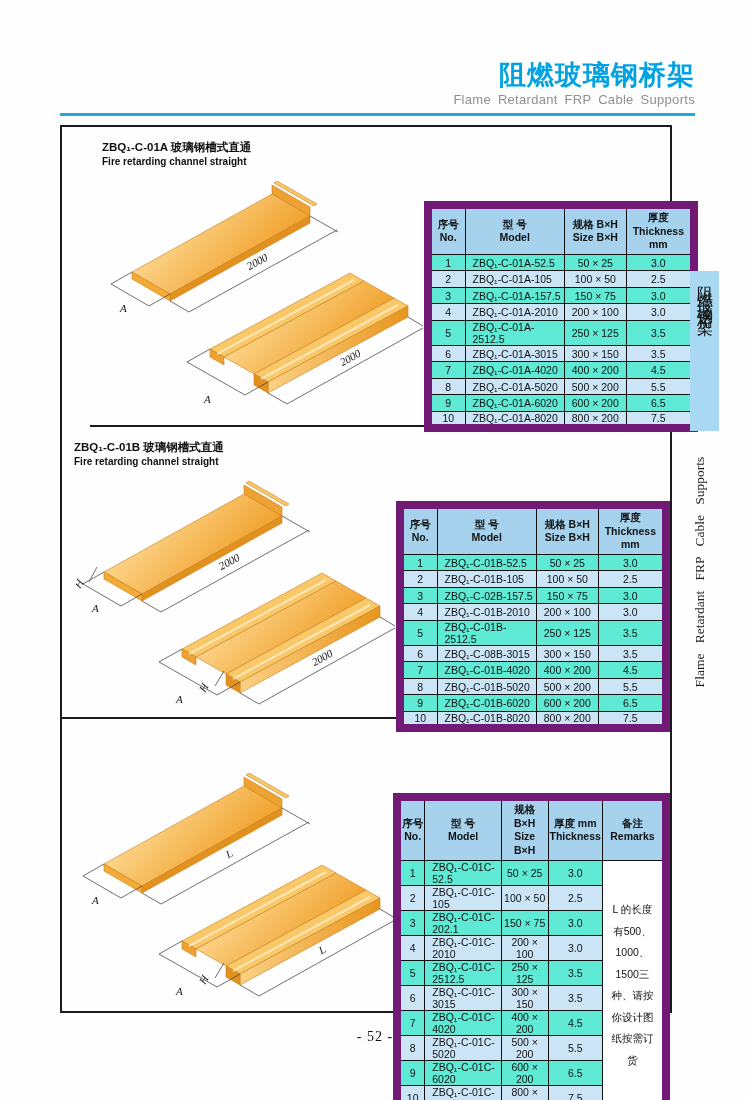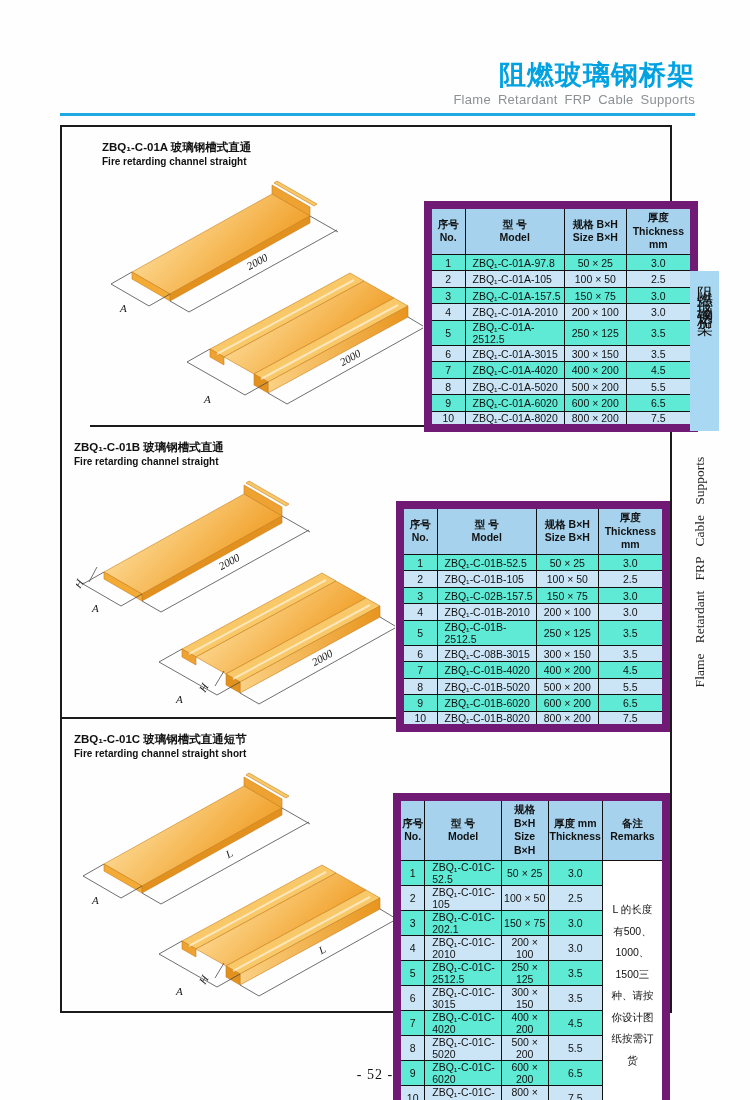--- a/index.html
+++ b/index.html
@@ -35,21 +35,21 @@
   .spec td.remarks { background:#fff; text-align:center; line-height:2.05; padding:2px 5px; vertical-align:middle; }
   
   .side-tab { position:absolute; left:690px; top:271px; width:29px; height:160px; background:#a9d9f2;
               display:flex; justify-content:center; }
   .tab-cn { writing-mode:vertical-rl; text-orientation:upright; font-size:16px; letter-spacing:5.5px;
             color:#111; padding-top:3px; }
   .side-en { position:absolute; left:573px; top:563px; width:256px; height:18px; transform:rotate(-90deg);
              text-align:center; font-family:"Liberation Serif","DejaVu Serif",serif; font-size:13.5px;
              color:#222; word-spacing:7px; white-space:nowrap; }
   
-  .footer { position:absolute; top:1067px; left:0; width:750px; text-align:center;
+  .footer { position:absolute; top:1029px; left:0; width:750px; text-align:center;
             font-family:"Liberation Serif","DejaVu Serif",serif; font-size:14px; letter-spacing:1px; }
 </style>
 </head>
 <body>
 
 <div class="page">
 
   <header>
     <div class="brand">
       <div class="brand-cn">阻燃玻璃钢桥架</div>
@@ -128,21 +128,21 @@
             <tr>
               <th><span>序号</span><br><span>No.</span></th>
               <th><span>型 号</span><br><span>Model</span></th>
               <th><span>规格 B×H</span><br><span>Size B×H</span></th>
               <th><span>厚度 Thickness</span><br><span>mm</span></th>
             </tr>
           </thead>
           <tbody>
             <tr>
               <td class="">1</td>
-              <td class="model">ZBQ₁-C-01A-97.8</td>
+              <td class="model">ZBQ₁-C-01A-52.5</td>
               <td class="">50 × 25</td>
               <td class="">3.0</td>
             </tr>
             <tr>
               <td class="">2</td>
               <td class="model">ZBQ₁-C-01A-105</td>
               <td class="">100 × 50</td>
               <td class="">2.5</td>
             </tr>
             <tr>
@@ -328,24 +328,20 @@
             <tr>
               <td class="">10</td>
               <td class="model">ZBQ₁-C-01B-8020</td>
               <td class="">800 × 200</td>
               <td class="">7.5</td>
             </tr>
           </tbody>
         </table>
       </section>
       <section class="section" style="height: 296px;">
-    <div class="sec-title">
-      <div class="t1">ZBQ₁-C-01C 玻璃钢槽式直通短节</div>
-      <div class="t2">Fire retarding channel straight short</div>
-    </div>
     <svg class="drawing" width="320" height="248" viewBox="0 0 320 248">
   <defs>
     <linearGradient id="gt2" x1="0" y1="0" x2="0.9" y2="0.5">
       <stop offset="0" stop-color="#fef4de"></stop>
               <stop offset="0.4" stop-color="#fbd184"></stop>
               <stop offset="1" stop-color="#f09e26"></stop>
     </linearGradient>
     <linearGradient id="gf2" x1="0" y1="0" x2="1" y2="0">
       <stop offset="0" stop-color="#fbd184"></stop>
               <stop offset="1" stop-color="#e8951d"></stop>

